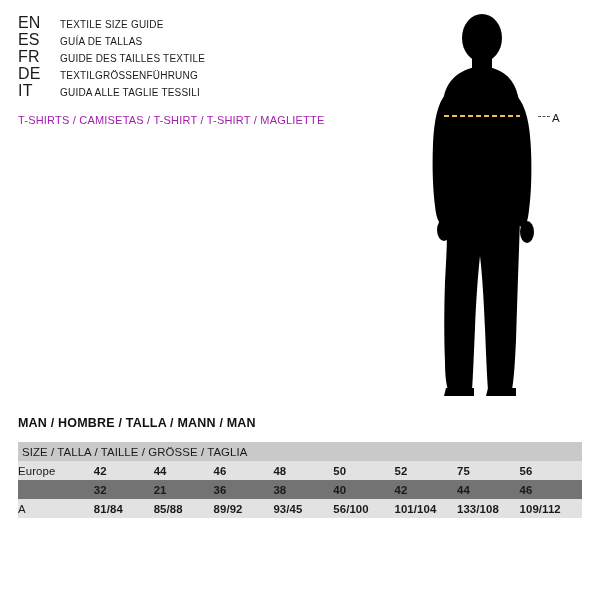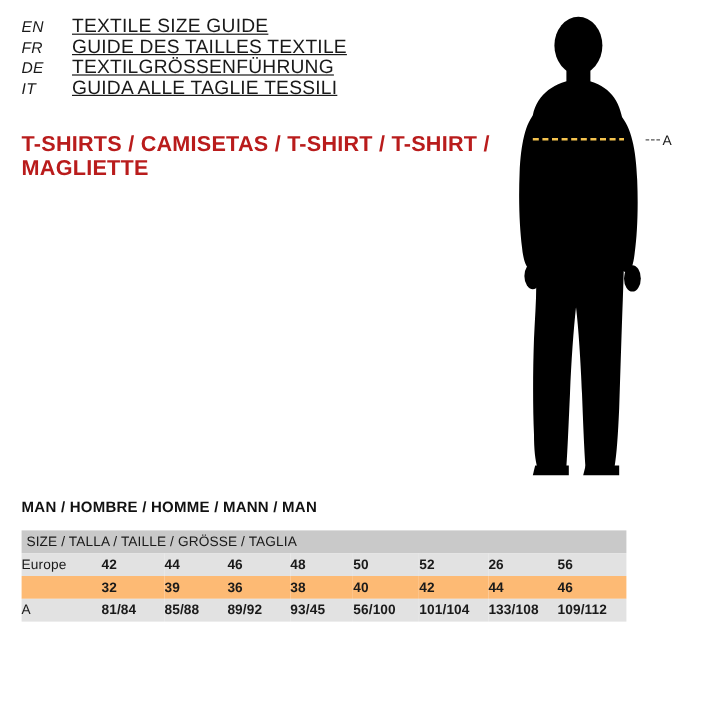--- a/index.html
+++ b/index.html
@@ -28,45 +28,43 @@
     top: 14px;
     width: 400px;
   }
   .lang-row {
     display: flex;
     align-items: baseline;
     height: 17px;
   }
   .lang-code {
     width: 42px;
-    font-size: 13px;
-    letter-spacing: 0.2px;
-    color: #1a1a1a;
-    font-style: italic;
+    font-size: 16px;
+    letter-spacing: 0.2px;
+    color: #1a1a1a;
   }
   .lang-text {
-    font-size: 16px;
-    letter-spacing: 0.2px;
-    color: #1a1a1a;
-    text-decoration: underline;
+    font-size: 10px;
+    letter-spacing: 0.2px;
+    color: #1a1a1a;
   }
 
   
   .cat-block {
     position: absolute;
     left: 18px;
     top: 110px;
     width: 420px;
   }
   .cat-line {
-    font-size: 18px;
-    font-weight: bold;
+    font-size: 11px;
+    font-weight: normal;
     letter-spacing: 0.2px;
     line-height: 20px;
-    color: #b91c1c;
+    color: #a21caf;
   }
 
   
   .figure-wrap {
     position: absolute;
     left: 400px;
     top: 10px;
     width: 200px;
     height: 400px;
   }
@@ -97,40 +95,40 @@
     font-size: 12.5px;
     font-weight: bold;
     letter-spacing: 0.2px;
     color: #111;
   }
 
   table.size-table {
     position: absolute;
     left: 18px;
     top: 442px;
-    width: 504px;
+    width: 564px;
     border-collapse: collapse;
     font-size: 11.4px;
     color: #1a1a1a;
   }
   table.size-table td {
     padding: 0;
     height: 19px;
     vertical-align: middle;
     letter-spacing: 0.1px;
   }
   .row-head td {
     background: #c9c9c9;
     font-weight: normal;
   }
   .row-a td, .row-b td {
     background: #e2e2e2;
   }
   .row-c td {
-    background: #fdba74;
+    background: #737373;
   }
   .row-d td {
     background: #e2e2e2;
   }
   td.label-col {
     width: 86px;
     padding-left: 4px;
   }
   td.val {
     width: 68px;
@@ -153,20 +151,24 @@
 </style>
 </head>
 <body>
 
 <div class="page">
 
   <div class="lang-block">
     <div class="lang-row">
       <span class="lang-code">EN</span>
       <span class="lang-text">TEXTILE SIZE GUIDE</span>
+    </div>
+    <div class="lang-row">
+      <span class="lang-code">ES</span>
+      <span class="lang-text">GUÍA DE TALLAS</span>
     </div>
     <div class="lang-row">
       <span class="lang-code">FR</span>
       <span class="lang-text">GUIDE DES TAILLES TEXTILE</span>
     </div>
     <div class="lang-row">
       <span class="lang-code">DE</span>
       <span class="lang-text">TEXTILGRÖSSENFÜHRUNG</span>
     </div>
     <div class="lang-row">
@@ -219,42 +221,42 @@
 
       <path d="M46,378 L74,378 L74,386 L44,386 Z" fill="#000000"></path>
       <path d="M88,378 L116,378 L116,386 L86,386 Z" fill="#000000"></path>
 
       <line x1="44" y1="106" x2="120" y2="106" stroke="#f2c14e" stroke-width="2" stroke-dasharray="5,3"></line>
     </svg>
     <div class="measure-dashes"></div>
     <div class="measure-label">A</div>
   </div>
 
-  <div class="man-title">MAN / HOMBRE / HOMME / MANN / MAN</div>
+  <div class="man-title">MAN / HOMBRE / TALLA / MANN / MAN</div>
 
   <table class="size-table">
     <tbody>
       <tr class="row-head">
         <td class="label-col" colspan="9">SIZE / TALLA / TAILLE / GRÖSSE / TAGLIA</td>
       </tr>
       <tr class="row-a">
         <td class="label-col">Europe</td>
         <td class="val">42</td>
         <td class="val">44</td>
         <td class="val">46</td>
         <td class="val">48</td>
         <td class="val">50</td>
         <td class="val">52</td>
-        <td class="val">26</td>
+        <td class="val">75</td>
         <td class="val">56</td>
       </tr>
       <tr class="row-c">
         <td class="label-col"></td>
         <td class="val">32</td>
-        <td class="val">39</td>
+        <td class="val">21</td>
         <td class="val">36</td>
         <td class="val">38</td>
         <td class="val">40</td>
         <td class="val">42</td>
         <td class="val">44</td>
         <td class="val">46</td>
       </tr>
       <tr class="row-d">
         <td class="label-col">A</td>
         <td class="val">81/84</td>

